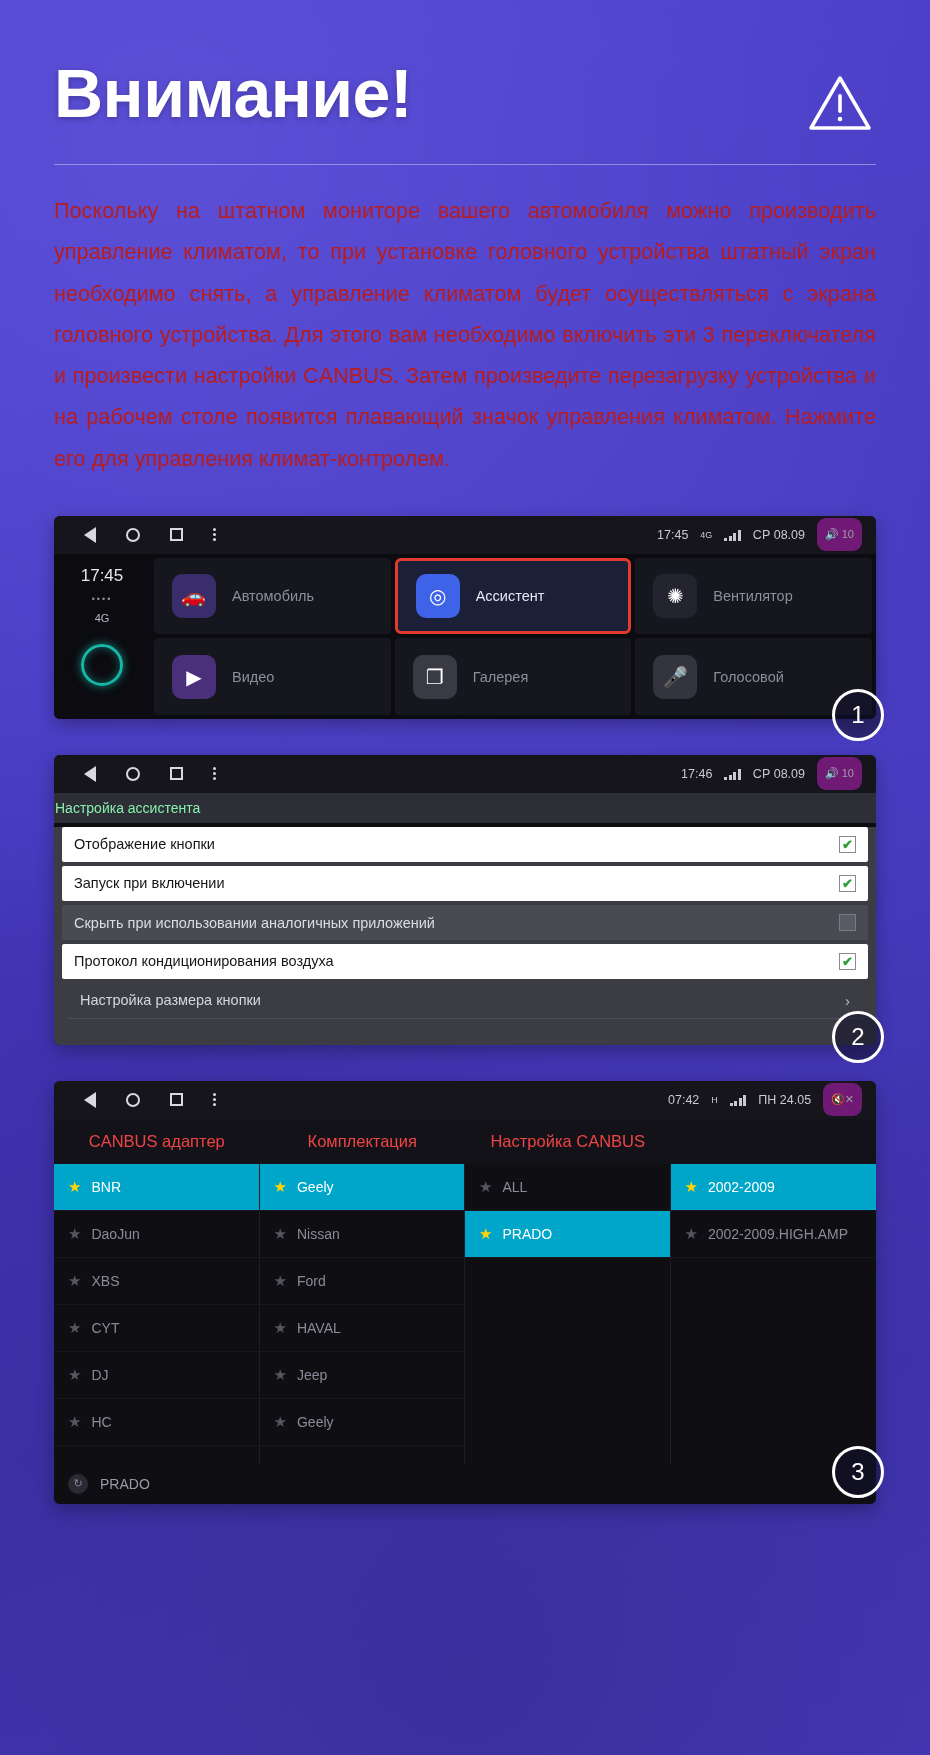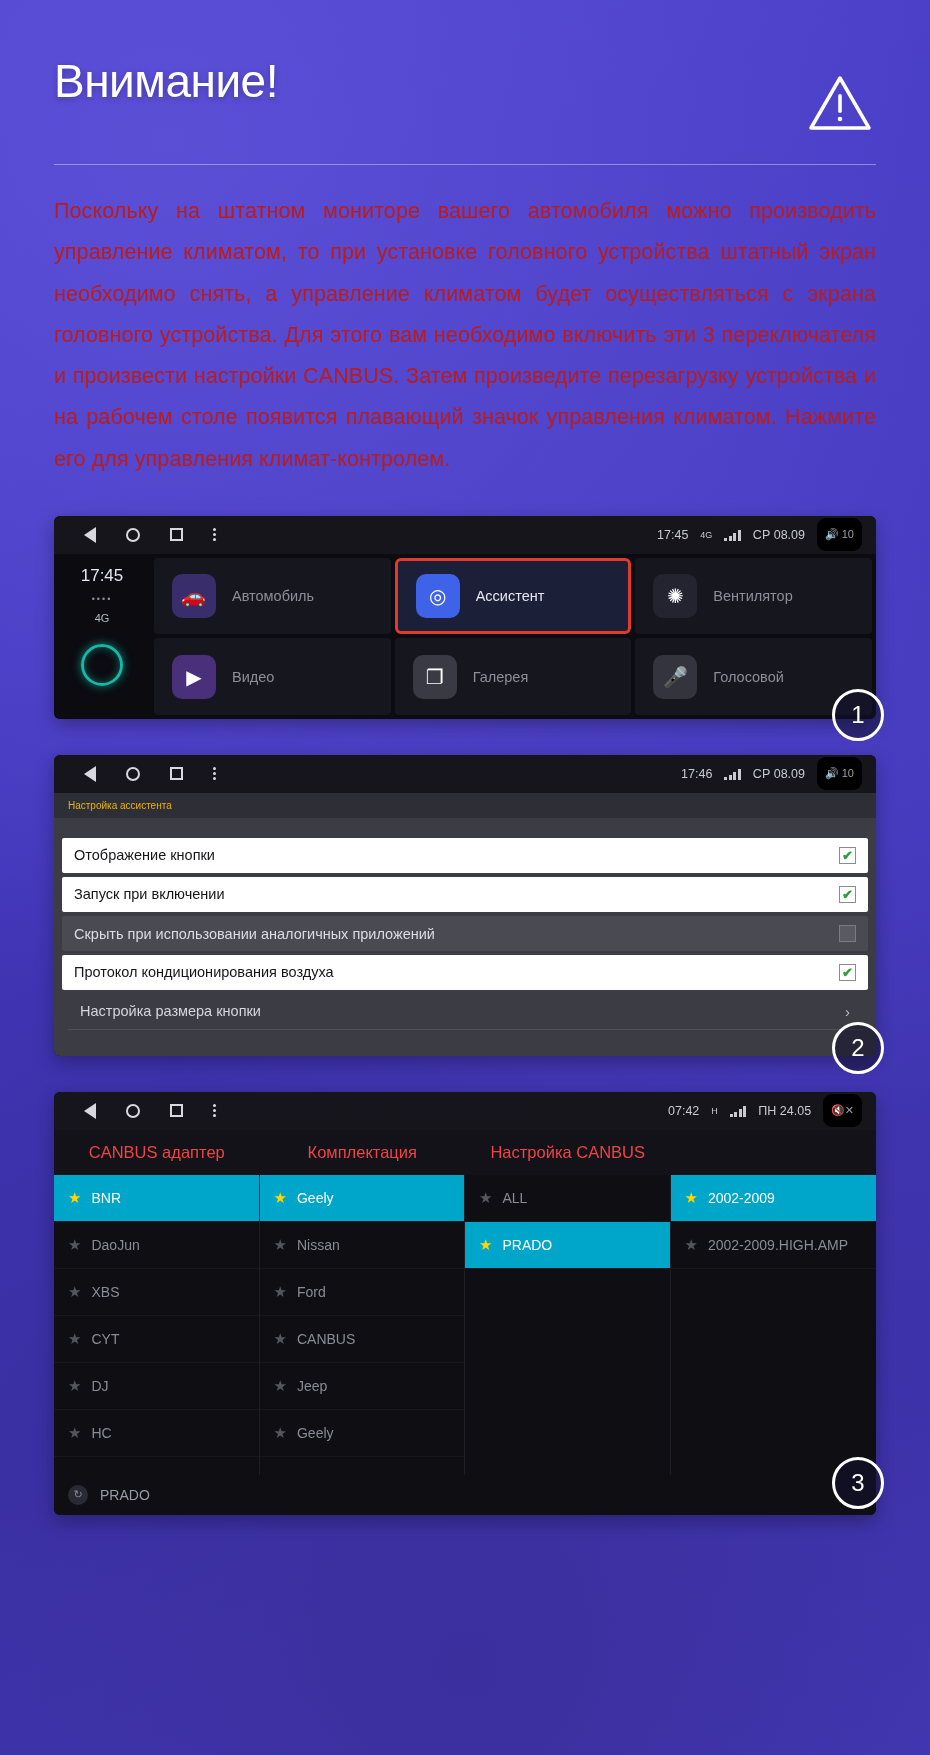--- a/index.html
+++ b/index.html
@@ -18,22 +18,22 @@
     position: relative;
   }
 
   .page { padding: 40px 54px 0 54px; }
 
   .title-row {
     display: flex; align-items: flex-start; justify-content: space-between;
     padding-top: 16px;
   }
   .title {
-    font-size: 46px;
-    font-weight: normal;
+    font-size: 68px;
+    font-weight: bold;
     letter-spacing: -0.5px;
     line-height: 1.1;
     text-shadow: 0 2px 6px rgba(0,0,0,0.25);
   }
   .warn-icon { margin-top: 18px; margin-right: 4px; }
 
   .divider {
     height: 1px;
     background: rgba(255,255,255,0.38);
     margin: 28px 0 26px 0;
@@ -82,21 +82,21 @@
   .nav-square { width: 13px; height: 13px; border: 2px solid #d8d8de; }
   .nav-dots { display: flex; flex-direction: column; gap: 2px; }
   .nav-dots i { width: 3px; height: 3px; background: #d8d8de; border-radius: 50%; display:block; }
   .sb-right { margin-left: auto; display: flex; align-items: center; gap: 12px; font-size: 12.5px; color: #c9c9d2; }
   .sb-net { font-size: 9px; vertical-align: super; }
   .bars { display: inline-flex; align-items: flex-end; gap: 1.5px; height: 12px; }
   .bars i { width: 3px; background: #c9c9d2; display: block; }
   .bars i:nth-child(1){height:3px}.bars i:nth-child(2){height:5px}
   .bars i:nth-child(3){height:8px}.bars i:nth-child(4){height:11px}
   .vol-pill {
-    background: #000000; border-radius: 9px; padding: 10px 8px;
+    background: #701a75; border-radius: 9px; padding: 10px 8px;
     font-size: 11px; color: #9d9da8;
   }
 
   
   .launcher { display: flex; height: 165px; background: #0b0b10; }
   .launcher-left {
     width: 96px; padding: 12px 0 0 0; text-align: center;
     display: flex; flex-direction: column; align-items: center; gap: 8px;
   }
   .l-time { font-size: 17px; color: #e6e6ee; }
@@ -126,24 +126,24 @@
   }
   .ic-car { background: #3a2d6b; }
   .ic-assist { background: #3f63e8; }
   .ic-fan { background: #242430; }
   .ic-video { background: #4a2f7a; }
   .ic-gallery { background: #3a3a45; }
   .ic-voice { background: #34343f; }
 
   
   .settings-head {
-    background: #2e2e36; color: #eab308;
-    font-size: 10px; padding: 7px 14px;
-  }
-  .settings-body { background: #3c3c44; padding: 16px 0 26px 0; }
+    background: #2e2e36; color: #86efac;
+    font-size: 14px; padding: 7px 1px;
+  }
+  .settings-body { background: #3c3c44; padding: 0 0 26px 0; }
   .srow {
     display: flex; align-items: center; justify-content: space-between;
     margin: 4px 8px; padding: 9px 12px;
     font-size: 14.5px;
   }
   .srow.light { background: #ffffff; color: #16161a; border-radius: 2px; }
   .srow.dark  { background: #4a4a53; color: #dcdce4; border-radius: 2px; align-items: flex-end; }
   .srow.plain { background: transparent; color: #d6d6df; border-bottom: 1px solid #4f4f58; margin: 0 14px; }
   .cbox {
     width: 17px; height: 17px; border: 1.5px solid #8b8b96; background: #fff;
@@ -400,21 +400,21 @@
           <div class="cb-item">
               <span class="star">★</span>
               <span>Nissan</span>
             </div>
           <div class="cb-item">
               <span class="star">★</span>
               <span>Ford</span>
             </div>
           <div class="cb-item">
               <span class="star">★</span>
-              <span>CANBUS</span>
+              <span>HAVAL</span>
             </div>
           <div class="cb-item">
               <span class="star">★</span>
               <span>Jeep</span>
             </div>
           <div class="cb-item">
               <span class="star">★</span>
               <span>Geely</span>
             </div>
         </div>

